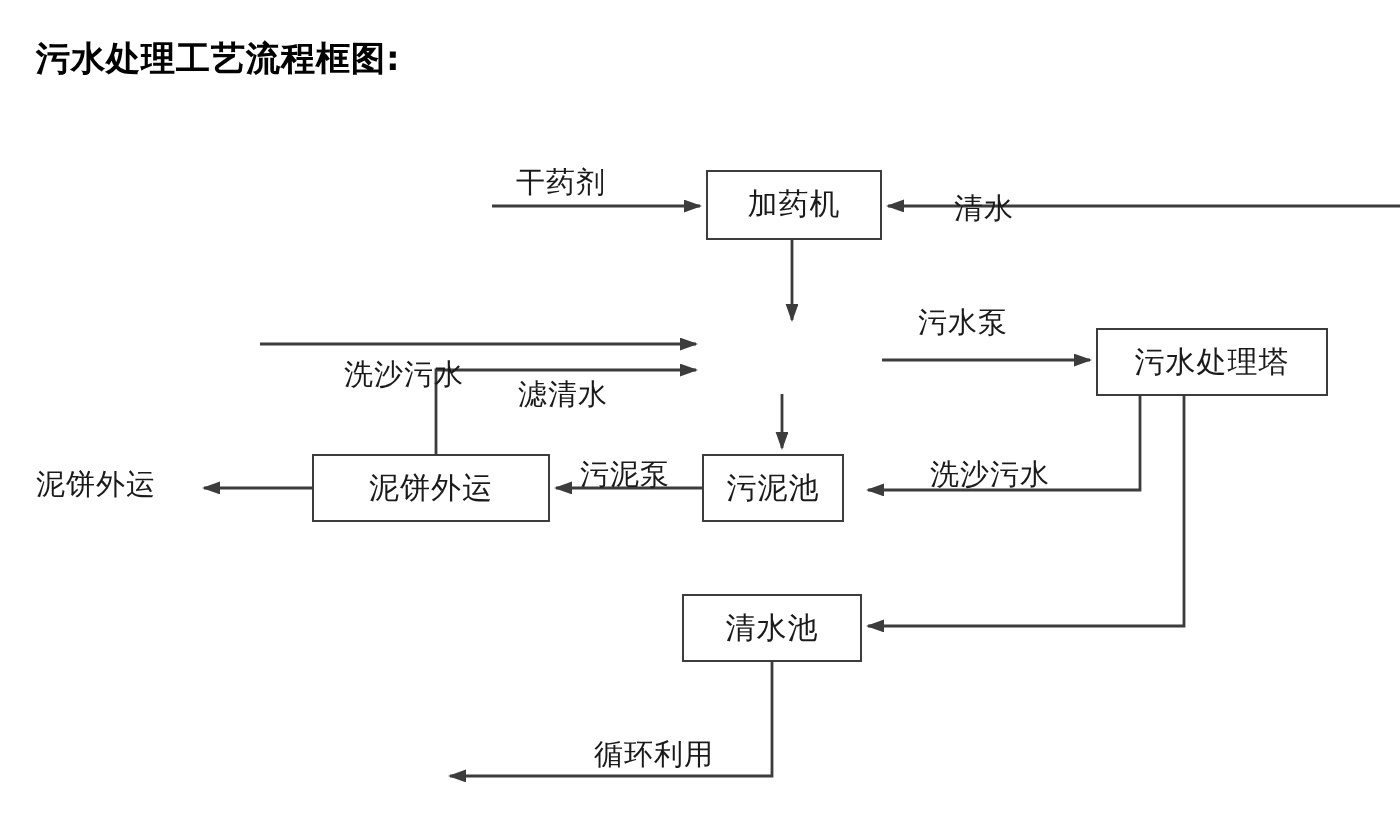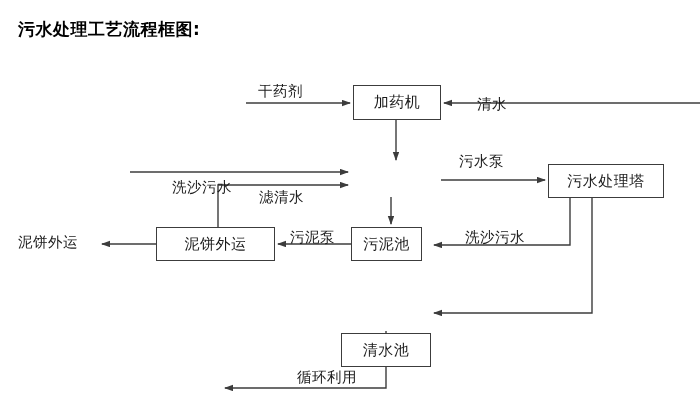--- a/index.html
+++ b/index.html
@@ -110,21 +110,21 @@
   </div>
 
   <div class="node" style="left:156px; top:227px; width:119px; height:34px;">
     <span>泥饼外运</span>
   </div>
 
   <div class="node" style="left:351px; top:227px; width:71px; height:34px;">
     <span>污泥池</span>
   </div>
 
-  <div class="node" style="left:341px; top:297px; width:90px; height:34px;margin-top:36px;">
+  <div class="node" style="left:341px; top:297px; width:90px; height:34px;">
     <span>清水池</span>
   </div>
 
   <div class="edge-label" style="left:258px; top:82px;text-align:center;">干药剂</div>
   <div class="edge-label" style="left:477px; top:82px;margin-top:13px;">清水</div>
   <div class="edge-label" style="left:172px; top:152px;margin-top:26px;">洗沙污水</div>
   <div class="edge-label" style="left:259px; top:188px;">滤清水</div>
   <div class="edge-label" style="left:459px; top:152px;text-align:center;">污水泵</div>
   <div class="edge-label" style="left:18px; top:233px;">泥饼外运</div>
   <div class="edge-label" style="left:290px; top:228px;text-align:center;">污泥泵</div>

